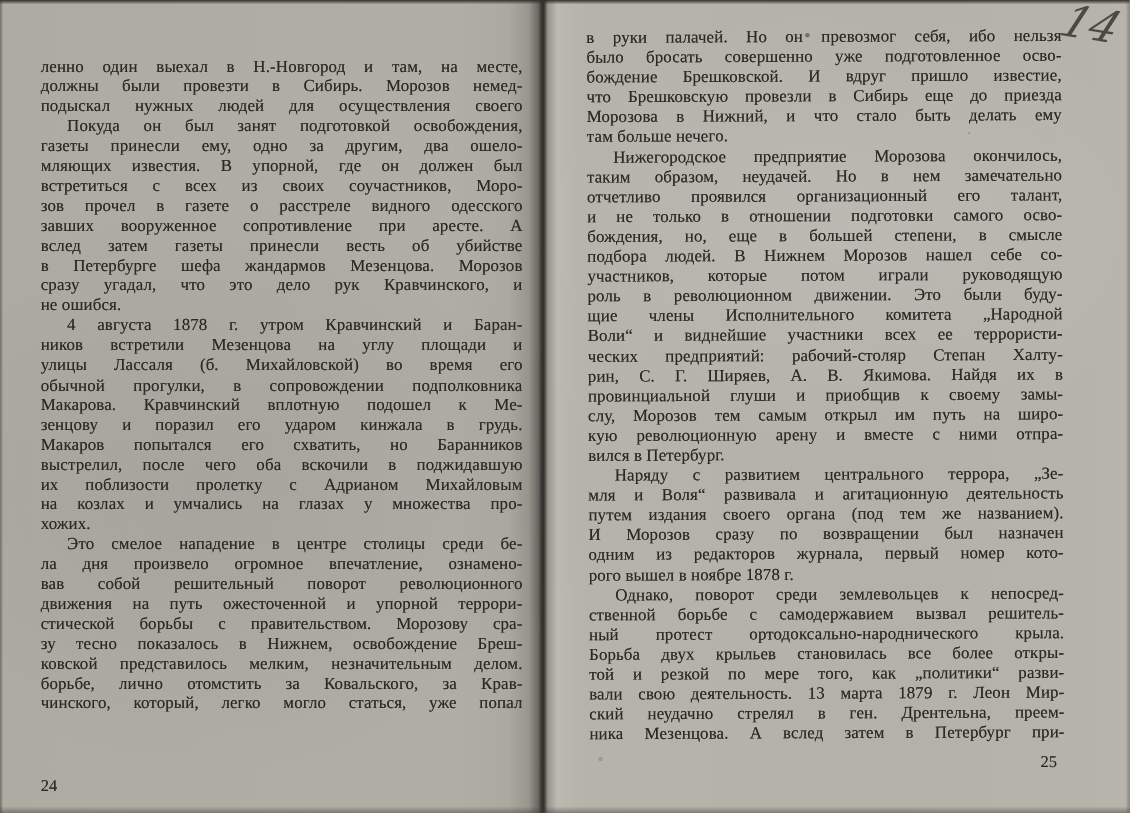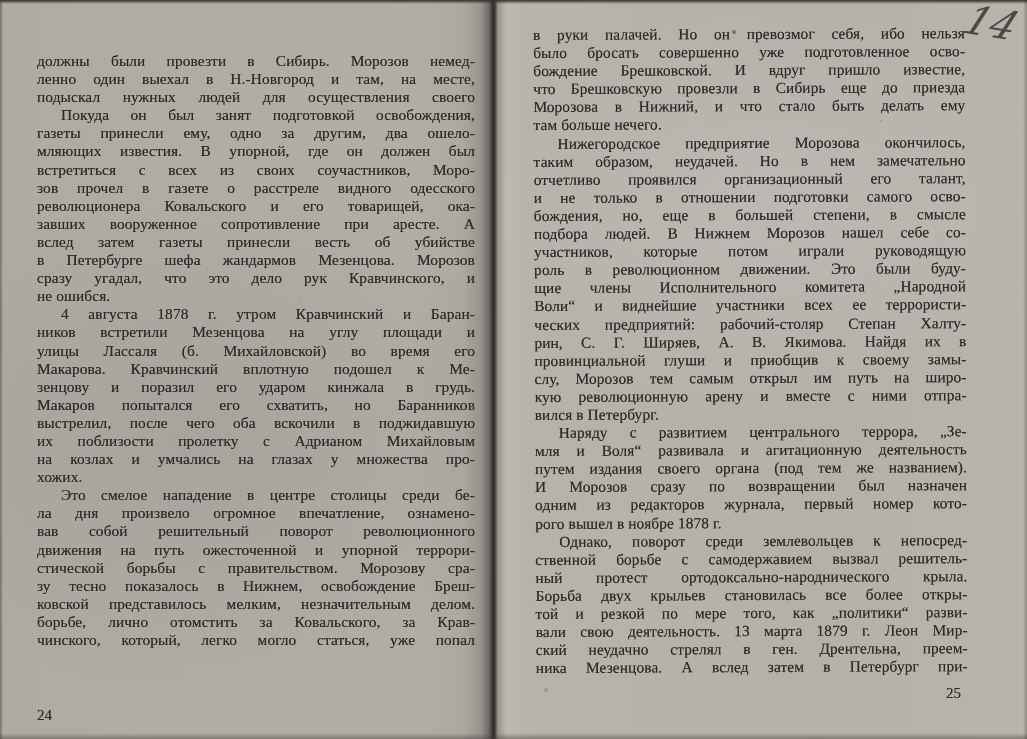--- a/index.html
+++ b/index.html
@@ -96,37 +96,37 @@
       650px 500px 0 0 rgba(90,88,80,0.25);
   }
 </style>
 </head>
 <body>
 
 <div class="scan">
   <div class="binding"></div>
 
   <div class="page-text page-text-left" id="left-text">
+      <div class="line">ленно один выехал в Н.-Новгород и там, на месте,</div>
       <div class="line">должны были провезти в Сибирь. Морозов немед-</div>
-      <div class="line">ленно один выехал в Н.-Новгород и там, на месте,</div>
       <div class="line">подыскал нужных людей для осуществления своего</div>
       <div class="line indent">Покуда он был занят подготовкой освобождения,</div>
       <div class="line">газеты принесли ему, одно за другим, два ошело-</div>
       <div class="line">мляющих известия. В упорной, где он должен был</div>
       <div class="line">встретиться с всех из своих соучастников, Моро-</div>
       <div class="line">зов прочел в газете о расстреле видного одесского</div>
-      <div class="line">революционера Ковальского и его товарищей, ока-</div>
       <div class="line">завших вооруженное сопротивление при аресте. А</div>
       <div class="line">вслед затем газеты принесли весть об убийстве</div>
       <div class="line">в Петербурге шефа жандармов Мезенцова. Морозов</div>
       <div class="line">сразу угадал, что это дело рук Кравчинского, и</div>
       <div class="line para-end">не ошибся.</div>
       <div class="line indent">4 августа 1878 г. утром Кравчинский и Баран-</div>
       <div class="line">ников встретили Мезенцова на углу площади и</div>
       <div class="line">улицы Лассаля (б. Михайловской) во время его</div>
+      <div class="line">обычной прогулки, в сопровождении подполковника</div>
       <div class="line">Макарова. Кравчинский вплотную подошел к Ме-</div>
       <div class="line">зенцову и поразил его ударом кинжала в грудь.</div>
       <div class="line">Макаров попытался его схватить, но Баранников</div>
       <div class="line">выстрелил, после чего оба вскочили в поджидавшую</div>
       <div class="line">их поблизости пролетку с Адрианом Михайловым</div>
       <div class="line">на козлах и умчались на глазах у множества про-</div>
       <div class="line para-end">хожих.</div>
       <div class="line indent">Это смелое нападение в центре столицы среди бе-</div>
       <div class="line">ла дня произвело огромное впечатление, ознамено-</div>
       <div class="line">вав собой решительный поворот революционного</div>

